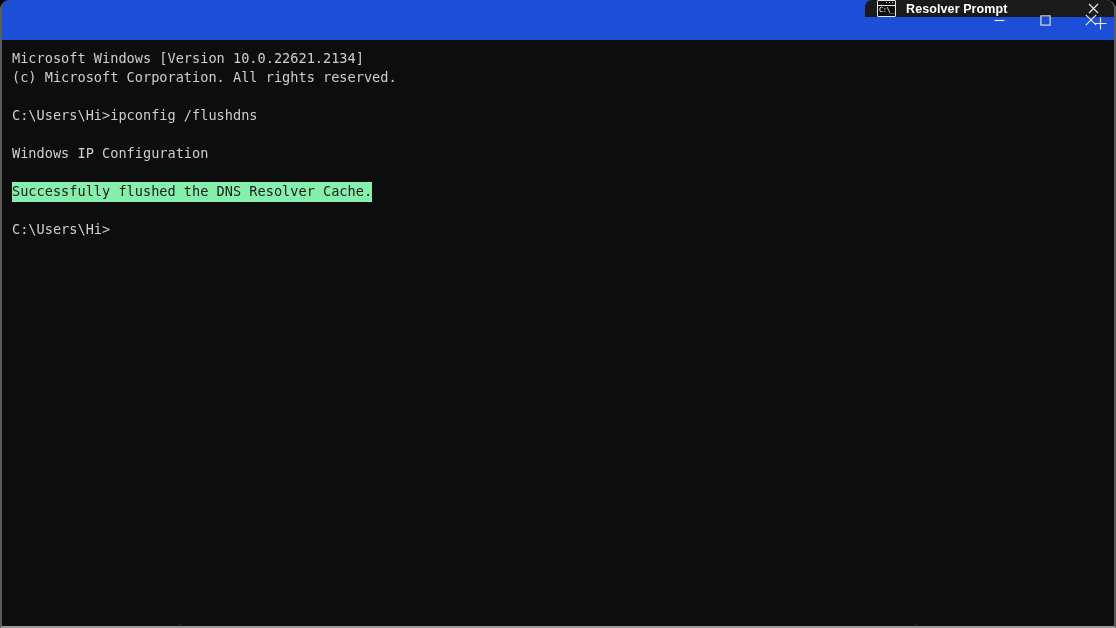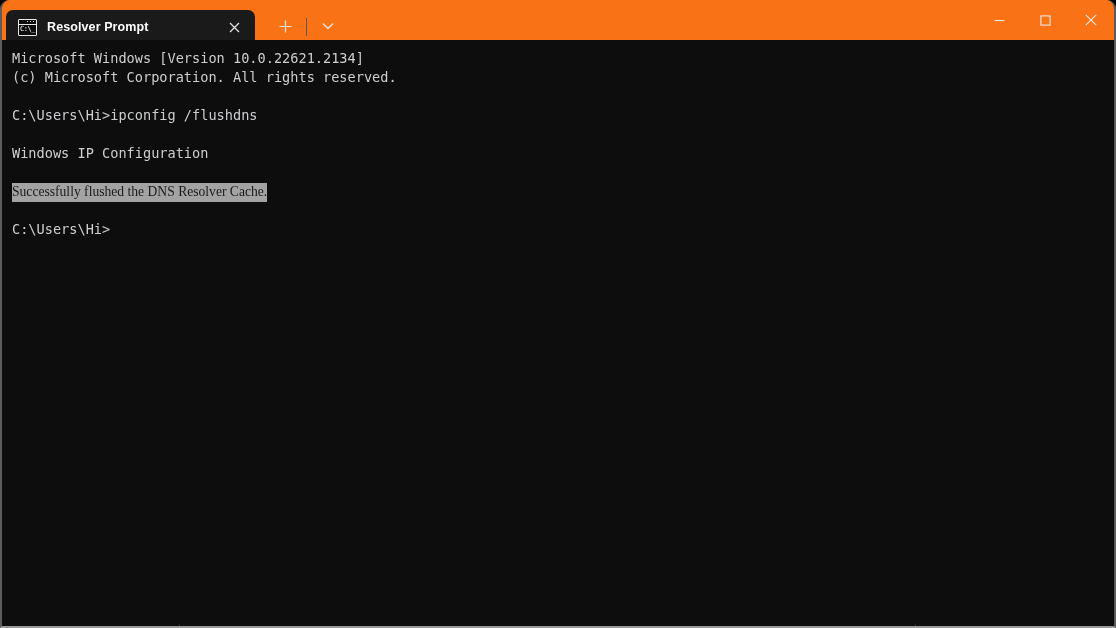--- a/index.html
+++ b/index.html
@@ -29,23 +29,24 @@
     overflow: hidden;
   }
 
   
   #tabstrip {
     position: absolute;
     left: 0;
     top: 0;
     width: 1112px;
     height: 44px;
-    background: #f97316;
+    background: #1d4ed8;
     display: flex;
     align-items: flex-end;
+    flex-direction: column;
   }
 
   .tab {
     position: relative;
     margin-left: 4px;
     width: 249px;
     height: 34px;
     background: #1a1a1a;
     border-radius: 7px 7px 0 0;
     display: flex;
@@ -180,24 +181,23 @@
     margin: 0;
     padding: 0 8px 0 10px;
     font-family: "DejaVu Sans Mono", monospace;
     font-size: 13.6px;
     line-height: 19px;
     color: #ccced0;
     white-space: pre;
   }
   .line { height: 19px; }
   .line span.sel {
-    background: #a3a3a3;
+    background: #86efac;
     color: #1a1a1a;
     padding: 1px 0 3px 0;
-    font-family: Liberation Serif, serif;
   }
 
   
   .notch {
     position: absolute;
     bottom: 0;
     width: 1px;
     height: 2px;
     background: #2e2e2e;
   }

